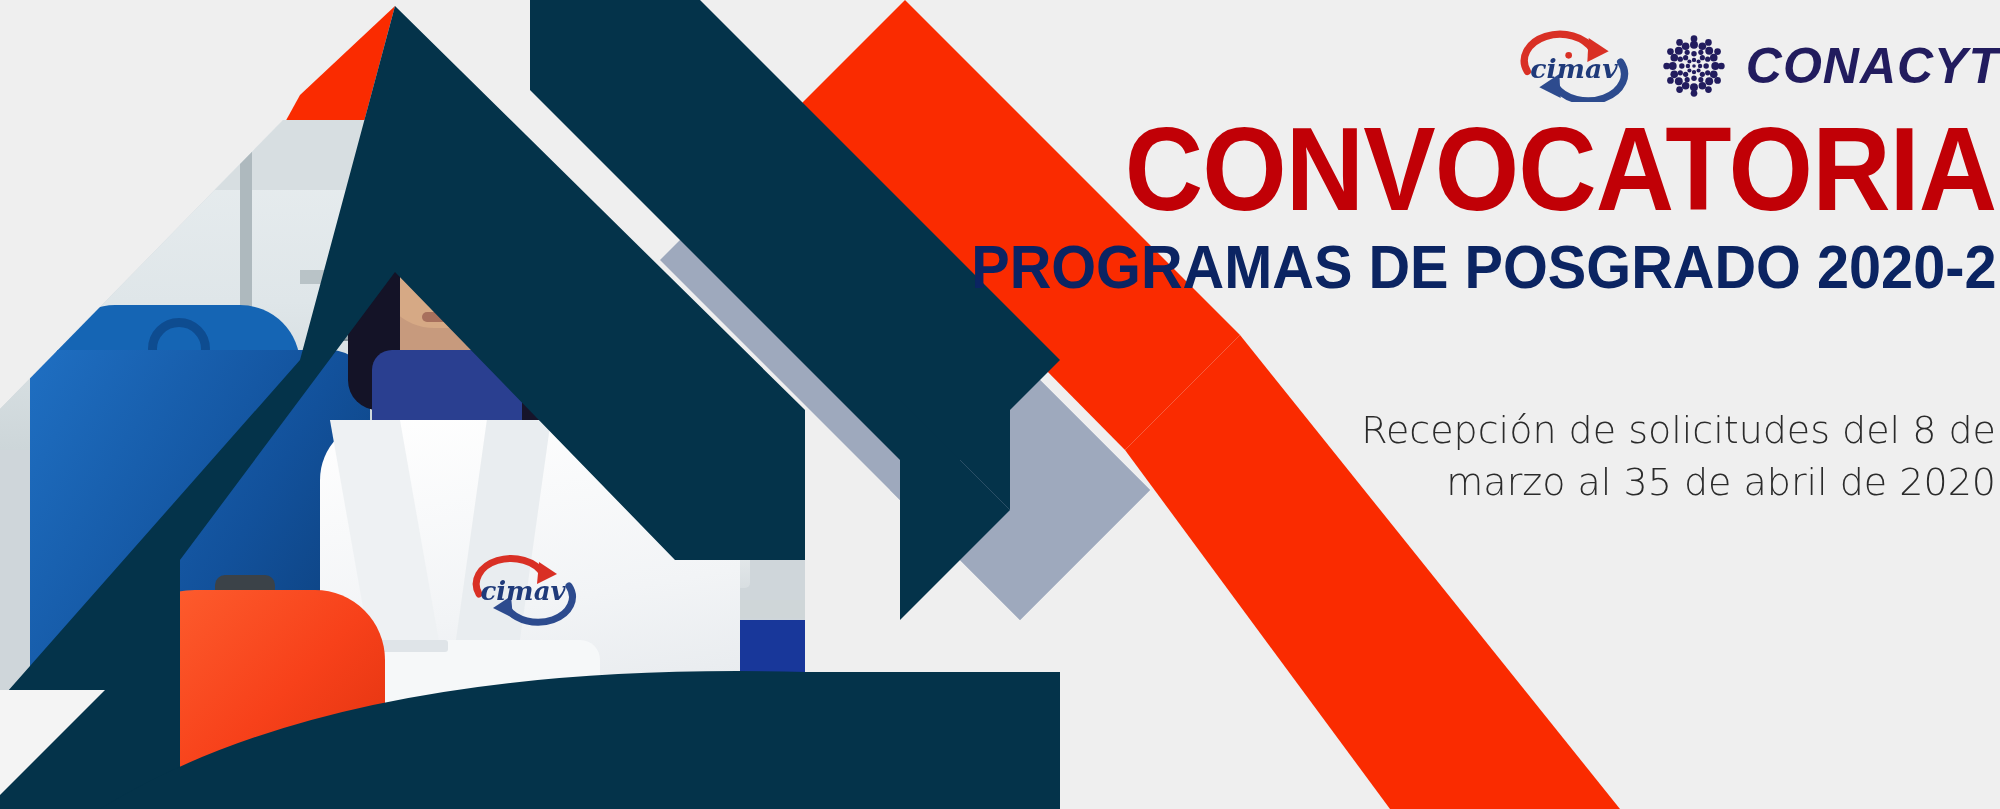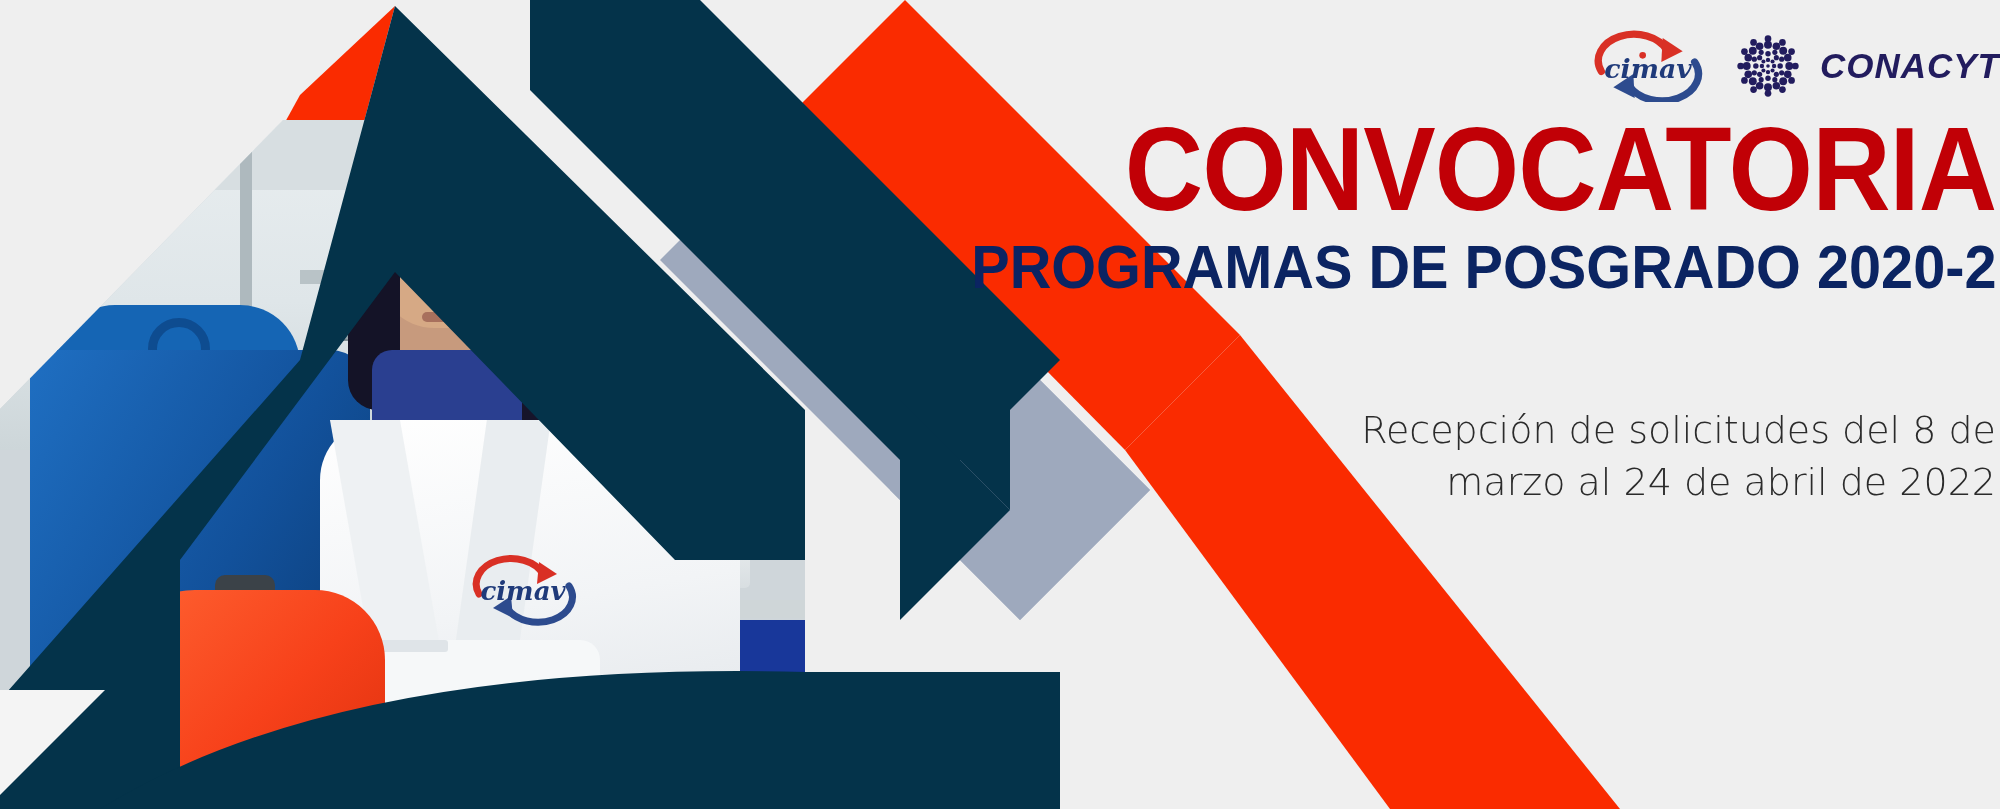--- a/index.html
+++ b/index.html
@@ -73,21 +73,21 @@
   .crest{left:465px;top:430px;width:120px;height:80px;}
 
   
   #textblock{position:absolute;left:1040px;top:0;width:960px;height:809px;}
   #logos{position:absolute;right:0px;top:28px;display:flex;align-items:center;gap:22px;}
   .logo-cimav{width:120px;height:72px;}
   .logo-conacyt{display:flex;align-items:center;gap:14px;}
   .conacyt-dots{width:76px;height:76px;}
   .conacyt-word{
     font-family:"Liberation Sans", sans-serif;
-    font-style:italic;font-weight:bold;font-size:35px;letter-spacing:1px;
+    font-style:italic;font-weight:bold;font-size:50px;letter-spacing:1px;
     color:#221c5e;white-space:nowrap;
   }
   #headline{
     position:absolute;right:4px;top:110px;
     font-family:"Liberation Sans Narrow","Liberation Sans", sans-serif;
     font-weight:bold;font-size:118px;line-height:1.0;
     color:#c10006;letter-spacing:-1px;white-space:nowrap;
     transform:scaleX(0.92);transform-origin:right center;
   }
   #subheadline{
@@ -275,17 +275,17 @@
         <span class="conacyt-word">CONACYT</span>
       </div>
     </div>
 
     <div id="headline">CONVOCATORIA</div>
 
     <div id="subheadline">PROGRAMAS DE POSGRADO 2020-2</div>
 
     <div id="dates">
       <span>Recepción de solicitudes del 8 de</span><br>
-      <span>marzo al 24 de abril de 2022</span>
+      <span>marzo al 35 de abril de 2020</span>
     </div>
 
   </div>
 </div>
 
 </body></html>

